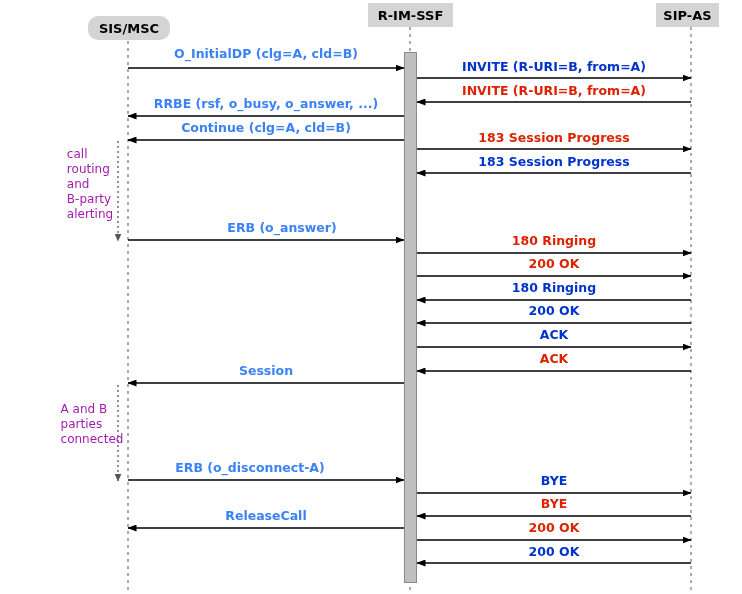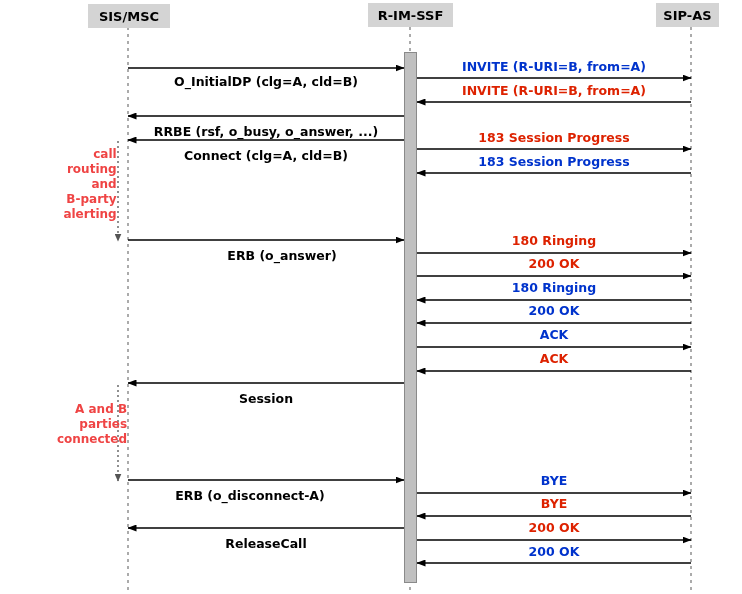--- a/index.html
+++ b/index.html
@@ -41,34 +41,33 @@
   }
   .msg-label {
     position: absolute;
     font-size: 12.5px;
     font-weight: bold;
     font-family: "DejaVu Sans", sans-serif;
     white-space: nowrap;
     transform: translateX(-50%);
     line-height: 1;
   }
-  .msg-label.black { color: #000000; margin-top: 28px; }
+  .msg-label.black { color: #3b82f6; }
   .msg-label.blue  { color: #0033cc; }
   .msg-label.red   { color: #dd2200; }
 
   .note {
     position: absolute;
     font-size: 12px;
     font-family: "DejaVu Sans", sans-serif;
-    color: #ef4444;
-    text-align: right;
+    color: #a21caf;
+    text-align: left;
     line-height: 15px;
     white-space: pre-line;
     transform: translateX(-50%);
-    font-weight: bold;
   }
 </style>
 </head>
 <body>
 
 <div id="diagram">
 
   <svg id="canvas" viewBox="0 0 742 594" xmlns="http://www.w3.org/2000/svg">
     <defs>
       <marker id="arrowhead" markerWidth="9" markerHeight="7" refX="8.5" refY="3.5" orient="auto" markerUnits="userSpaceOnUse">
@@ -106,31 +105,31 @@
         <line x1="128" x2="404" y1="480" y2="480" stroke="#000000" stroke-width="1.6" marker-end="url(#arrowhead)"></line>
         <line x1="417" x2="691" y1="493" y2="493" stroke="#000000" stroke-width="1.6" marker-end="url(#arrowhead)"></line>
         <line x1="691" x2="417" y1="516" y2="516" stroke="#000000" stroke-width="1.6" marker-end="url(#arrowhead)"></line>
         <line x1="404" x2="128" y1="528" y2="528" stroke="#000000" stroke-width="1.6" marker-end="url(#arrowhead)"></line>
         <line x1="417" x2="691" y1="540" y2="540" stroke="#000000" stroke-width="1.6" marker-end="url(#arrowhead)"></line>
         <line x1="691" x2="417" y1="563" y2="563" stroke="#000000" stroke-width="1.6" marker-end="url(#arrowhead)"></line>
       </g>
   </svg>
 
   <div id="lifeline-boxes">
-      <div class="lifeline-box" style="left: 88px; top: 4px; width: 82px; height: 24px;">SIS/MSC</div>
+      <div class="lifeline-box" style="left: 88px; top: 16px; width: 82px; height: 24px; border-radius: 10px;">SIS/MSC</div>
       <div class="lifeline-box" style="left: 368px; top: 3px; width: 85px; height: 24px;">R-IM-SSF</div>
       <div class="lifeline-box" style="left: 656px; top: 3px; width: 63px; height: 24px;">SIP-AS</div>
     </div>
   <div id="activation" style="position: absolute; background: rgb(192, 192, 192); border: 1px solid rgb(138, 138, 138); box-sizing: border-box; left: 404px; top: 52px; width: 13px; height: 531px;"></div>
   <div id="message-labels">
       <div class="msg-label black" style="left: 266px; top: 48px;">O_InitialDP (clg=A, cld=B)</div>
       <div class="msg-label blue" style="left: 554px; top: 61px;">INVITE (R-URI=B, from=A)</div>
       <div class="msg-label red" style="left: 554px; top: 85px;">INVITE (R-URI=B, from=A)</div>
       <div class="msg-label black" style="left: 266px; top: 98px;">RRBE (rsf, o_busy, o_answer, ...)</div>
-      <div class="msg-label black" style="left: 266px; top: 122px;">Connect (clg=A, cld=B)</div>
+      <div class="msg-label black" style="left: 266px; top: 122px;">Continue (clg=A, cld=B)</div>
       <div class="msg-label red" style="left: 554px; top: 132px;">183 Session Progress</div>
       <div class="msg-label blue" style="left: 554px; top: 156px;">183 Session Progress</div>
       <div class="msg-label black" style="left: 282px; top: 222px;">ERB (o_answer)</div>
       <div class="msg-label red" style="left: 554px; top: 235px;">180 Ringing</div>
       <div class="msg-label red" style="left: 554px; top: 258px;">200 OK</div>
       <div class="msg-label blue" style="left: 554px; top: 282px;">180 Ringing</div>
       <div class="msg-label blue" style="left: 554px; top: 305px;">200 OK</div>
       <div class="msg-label blue" style="left: 554px; top: 329px;">ACK</div>
       <div class="msg-label red" style="left: 554px; top: 353px;">ACK</div>
       <div class="msg-label black" style="left: 266px; top: 365px;">Session</div>

